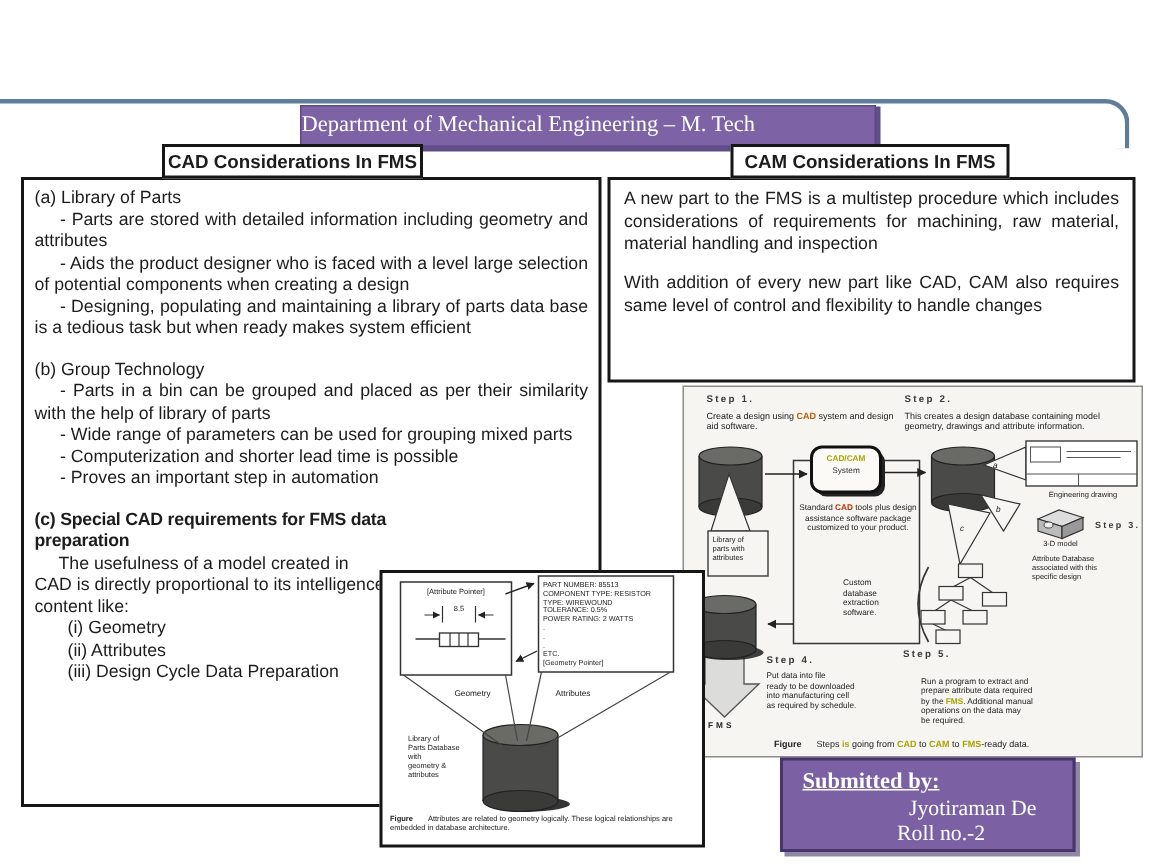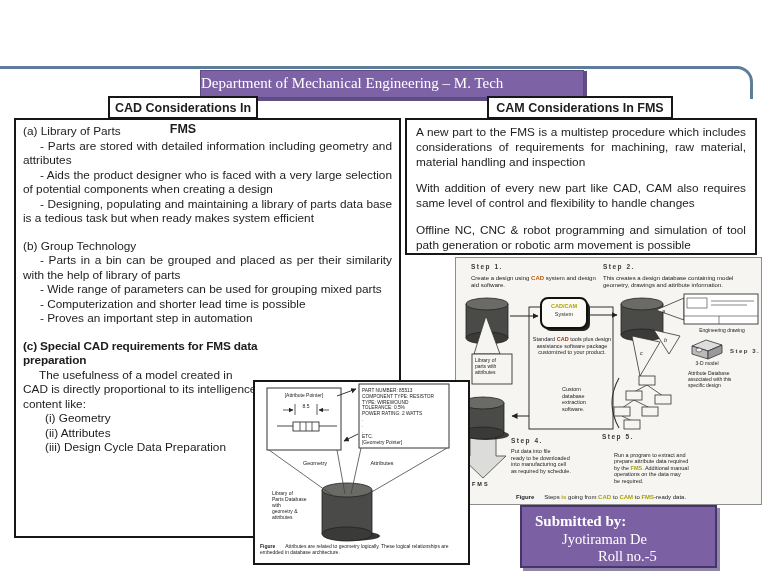--- a/index.html
+++ b/index.html
@@ -11,21 +11,21 @@
             border-top:3px solid #5d7d9a;border-right:3px solid #5d7d9a;
             border-top-right-radius:16px;z-index:1}
 
   .banner{left:200px;top:70px;width:382px;height:26px;background:#7d63a5;
           border:1px solid #5c4a84;box-shadow:2px 2px 0 1px #5f4d85;color:#fff;
           font-family:"Liberation Serif",serif;font-size:15px;text-align:left;
           line-height:25px;z-index:5}
 
   .hdr-box{top:96px;height:23px;background:#fff;border:2px solid #161616;z-index:6;
            font-weight:bold;font-size:12.5px;text-align:center;line-height:21px;box-sizing:border-box}
-  .hdr-cad{left:108px;width:150px}
+  .hdr-cad{left:108px;width:174px}
   .hdr-cam{left:487px;width:186px}
 
   .panel{border:2px solid #161616;background:#fff;box-sizing:border-box;z-index:2;overflow:hidden}
   .panel-cad{left:14px;top:118px;width:387px;height:420px;padding:4px 7px;
              font-size:11.8px;line-height:14.5px}
   .panel-cam{left:405px;top:118px;width:352px;height:137px;padding:5px 9px;
              font-size:11.8px;line-height:14.8px}
   .bullet{text-align:justify;text-indent:17px;margin:0}
   .bold{font-weight:normal}
   .sec-gap{margin-top:13px}
@@ -49,22 +49,22 @@
   .pre{white-space:pre-line}
   .hl-y{color:#a8a400;font-weight:bold}
   .hl-o{color:#c05a00;font-weight:bold}
   .hl-r{color:#b33000;font-weight:bold}
   .step-lbl{color:#3a3a3a;font-weight:bold;letter-spacing:1.5px}
   .cap-lbl{font-weight:bold;margin-right:10px}
 
   .submitted{left:520px;top:505px;width:197px;height:63px;background:#7b61a3;
              border:2px solid #45356a;box-shadow:3px 3px 0 #8f86a8;z-index:5;
              font-family:"Liberation Serif",serif;color:#fff;box-sizing:border-box}
-  .sub-label{margin:6px 0 1px 13px;font-size:15px;font-weight:bold;}
-  .sub-name{margin-left:40px;font-size:14.5px;line-height:17px}
+  .sub-label{margin:6px 0 1px 13px;font-size:15px;font-weight:bold;text-decoration:underline}
+  .sub-name{margin-left:84px;font-size:14.5px;line-height:17px}
   .sub-roll{margin-left:76px;font-size:14.5px;line-height:17px}
 </style>
 </head>
 <body>
 
 <div class="slide">
 
   <div class="abs top-rule"></div>
 
   <div class="abs banner">Department of Mechanical Engineering – M. Tech (CAD/CAM)</div>
@@ -72,21 +72,21 @@
   <div class="abs hdr-box hdr-cad">CAD Considerations In FMS</div>
   <div class="abs hdr-box hdr-cam">CAM Considerations In FMS</div>
 
   <div class="abs panel panel-cad">
 
     <div>
       <span>(a)</span>
       <span class="bold">Library of Parts</span>
     </div>
     <p class="bullet">- Parts are stored with detailed information including geometry and attributes</p>
-    <p class="bullet">- Aids the product designer who is faced with a very large selection of potential components when creating a design</p>
+    <p class="bullet">- Aids the product designer who is faced with a level large selection of potential components when creating a design</p>
     <p class="bullet">- Designing, populating and maintaining a library of parts data base is a tedious task but when ready makes system efficient</p>
 
     <div class="sec-gap">
       <span>(b)</span>
       <span class="bold">Group Technology</span>
     </div>
     <p class="bullet">- Parts in a bin can be grouped and placed as per their similarity with the help of library of parts</p>
     <p class="bullet">- Wide range of parameters can be used for grouping mixed parts</p>
     <p class="bullet">- Computerization and shorter lead time is possible</p>
     <p class="bullet">- Proves an important step in automation</p>
@@ -99,21 +99,20 @@
       <p class="c-body">The usefulness of a model created in CAD is directly proportional to its intelligence content like:</p>
       <div class="c-item">(i) Geometry</div>
       <div class="c-item">(ii) Attributes</div>
       <div class="c-item">(iii) Design Cycle Data Preparation</div>
     </div>
   </div>
 
   <div class="abs panel panel-cam">
     <p class="para">A new part to the FMS is a multistep procedure which includes considerations of requirements for machining, raw material, material handling and inspection</p>
     <p class="para">With addition of every new part like CAD, CAM also requires same level of control and flexibility to handle changes</p>
-    <p class="para">Offline NC, CNC &amp; robot programming and simulation of tool path generation or robotic arm movement is possible</p>
   </div>
 
   <div class="abs fig fig-parts">
     <svg width="213" height="181">
       <defs>
         <marker id="m1" markerWidth="7" markerHeight="7" refX="5.5" refY="3" orient="auto">
           <path d="M0,0L6,3L0,6z" fill="#222"></path>
         </marker>
       </defs>
 
@@ -310,16 +309,16 @@
     <div class="fl f55" style="left:16px;top:223px;font-weight:bold;letter-spacing:2px">FMS</div>
 
     <div class="fl f6" style="left:60px;top:236px;width:246px">
       <span class="cap-lbl">Figure</span><span>Steps </span><span class="hl-y">is</span><span> going from </span><span class="hl-y">CAD</span><span> to </span><span class="hl-y">CAM</span><span> to </span><span class="hl-y">FMS</span><span>-ready data.</span>
     </div>
   </div>
 
   <div class="abs submitted">
     <div class="sub-label">Submitted by:</div>
     <div class="sub-name">Jyotiraman De</div>
-    <div class="sub-roll">Roll no.-5</div>
+    <div class="sub-roll">Roll no.-2</div>
   </div>
 
 </div>
 
 </body></html>

